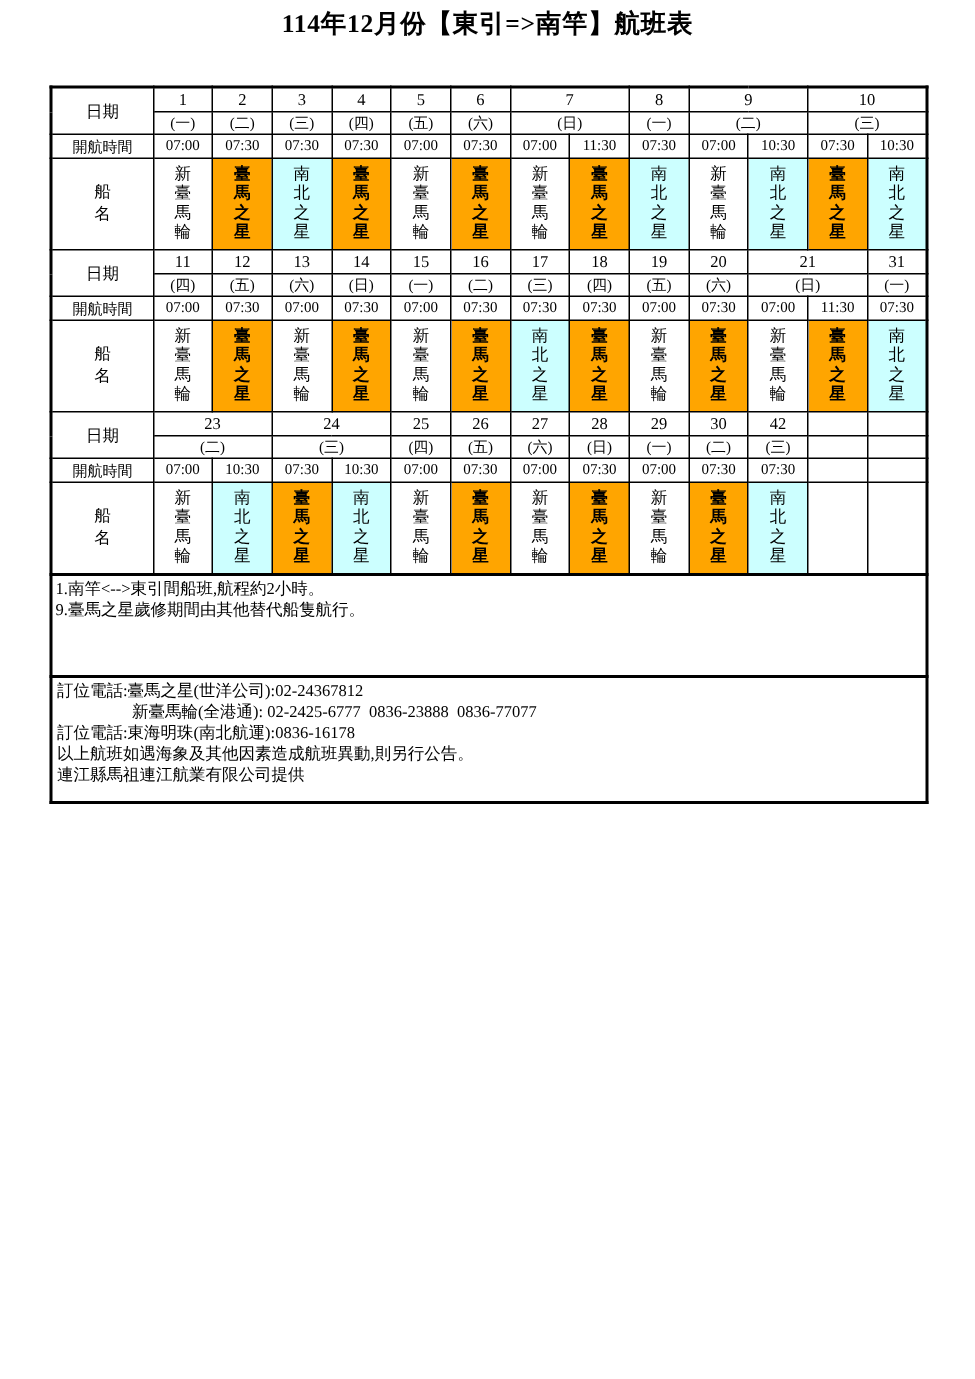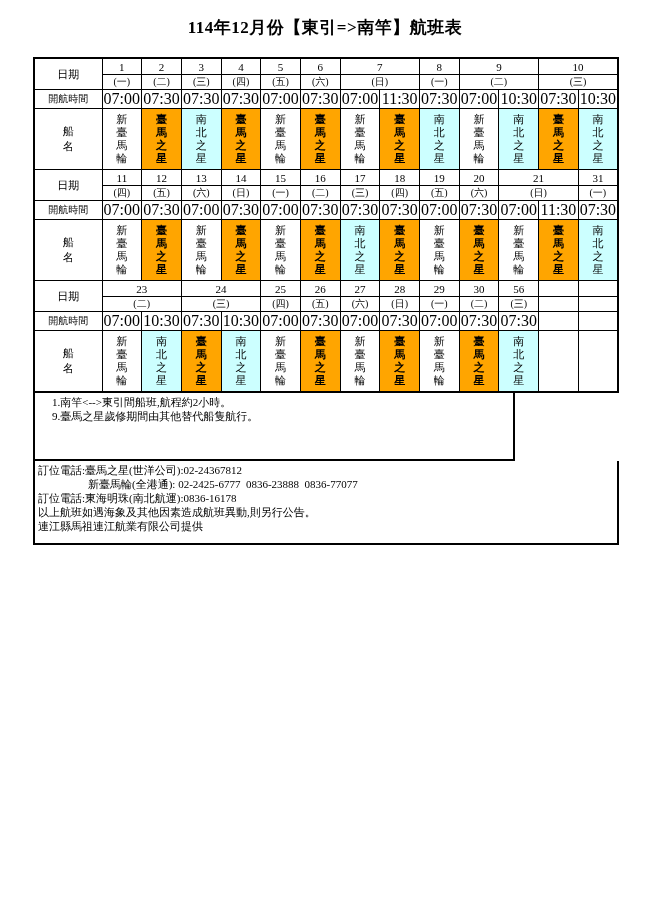--- a/index.html
+++ b/index.html
@@ -12,21 +12,21 @@
     color: #000;
   }
   .page {
     position: relative;
     width: 650px;
     height: 919px;
     overflow: hidden;
   }
   .title {
     text-align: center;
-    padding-top: 16px;
+    padding-top: 4px;
     font-size: 17px;
     font-weight: bold;
     letter-spacing: 0.5px;
   }
   .sheet {
     position: absolute;
     left: 33px;
     top: 57px;
     width: 586px;
   }
@@ -38,35 +38,35 @@
   }
   table.sched td {
     border: 1px solid #000;
     text-align: center;
     vertical-align: middle;
     padding: 0;
     overflow: hidden;
   }
   td.day-cell   { height: 15px; font-size: 11px; }
   td.wd-cell    { height: 13px; font-size: 10px; }
-  td.time-cell  { height: 15px; font-size: 16px; }
+  td.time-cell  { height: 15px; font-size: 10px; }
   td.ship-cell  { height: 60px; font-size: 11px; line-height: 13px; white-space: pre-line; }
   td.ship-cell.bold { font-weight: bold; }
   td.label-date { font-size: 11px; }
   td.label-time { font-size: 10px; letter-spacing: 0; }
   td.label-ship { font-size: 11px; line-height: 15px; white-space: pre-line; }
   .notes-box {
     box-sizing: border-box;
-    width: 482px;
+    width: 586px;
     height: 68px;
     border: 2px solid #000;
     border-top: none;
     font-size: 11px;
     line-height: 14px;
-    padding: 2px 17px;
+    padding: 2px 2px;
   }
   .contact-box {
     box-sizing: border-box;
     width: 586px;
     height: 84px;
     border: 2px solid #000;
     border-top: none;
     font-size: 11px;
     line-height: 14px;
     padding: 2px 3px;
@@ -287,21 +287,21 @@
           <tr>
             <td class="label-date" rowspan="2">日期</td>
             <td class="day-cell" colspan="2">23</td>
             <td class="day-cell" colspan="2">24</td>
             <td class="day-cell">25</td>
             <td class="day-cell">26</td>
             <td class="day-cell">27</td>
             <td class="day-cell">28</td>
             <td class="day-cell">29</td>
             <td class="day-cell">30</td>
-            <td class="day-cell">56</td>
+            <td class="day-cell">42</td>
             <td class="day-cell"></td>
             <td class="day-cell"></td>
           </tr>
           <tr>
             <td class="wd-cell" colspan="2">(二)</td>
             <td class="wd-cell" colspan="2">(三)</td>
             <td class="wd-cell">(四)</td>
             <td class="wd-cell">(五)</td>
             <td class="wd-cell">(六)</td>
             <td class="wd-cell">(日)</td>

